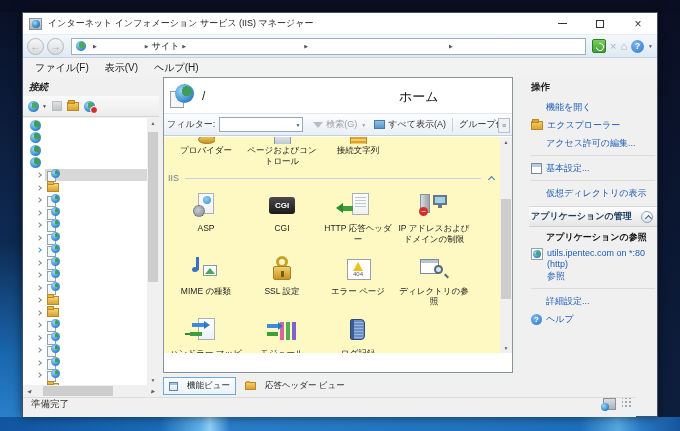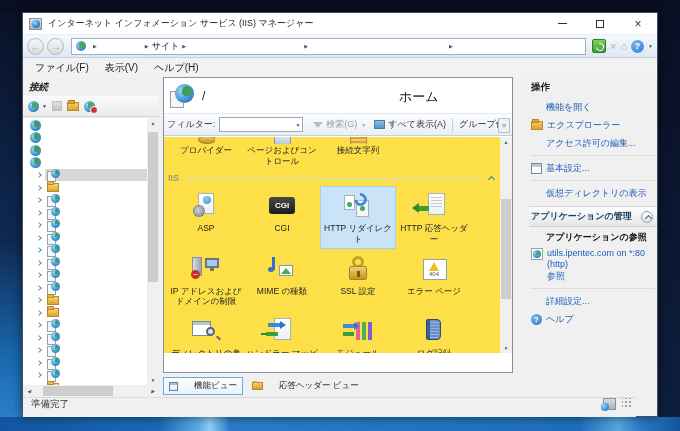--- a/index.html
+++ b/index.html
@@ -120,21 +120,21 @@
   .fcombo { width:84px; height:15px; background:#fff; border:1px solid #98a8b8; margin-left:4px; position:relative; }
   .fcombo .dd { position:absolute; right:2px; top:4px; }
   .funnel { width:0; height:0; border-left:5px solid transparent; border-right:5px solid transparent;
     border-top:6px solid #b8bec6; margin:0 3px 0 10px; }
   .grayed { color:#9aa0a6; }
   .showall-ic { width:11px; height:9px; background:linear-gradient(#8fc0e8,#5a96c8); border:1px solid #4a7aa8; margin:0 3px 0 8px; }
   .fsep { width:1px; height:14px; background:#c8d0da; margin:0 6px; }
   .gmini { position:absolute; right:2px; top:4px; width:12px; height:15px; border:1px solid #b8c0ca;
     background:#eef2f6; font-size:7px; color:#667; text-align:center; line-height:14px; }
 
-  .content { position:absolute; left:0; top:59px; width:348px; height:216px; background:#fde047; overflow:hidden; }
+  .content { position:absolute; left:0; top:59px; width:348px; height:216px; background:#fef9c3; overflow:hidden; }
   .cvscroll { position:absolute; right:0; top:0; width:12px; height:216px; background:#f0f0f0; }
   .cvscroll .thumb { position:absolute; left:1px; top:62px; width:10px; height:100px; background:#cdcdcd; }
 
   .grid-area { position:absolute; left:4px; top:0; width:330px; }
   .top-row, .features-grid, .partial-row { display:grid; grid-template-columns:repeat(4,76px); }
   .pcell { text-align:center; padding-top:0; }
   .sliver { height:7px; width:18px; margin:0 auto 1px; overflow:hidden; position:relative; }
   .s-provider::before { content:""; position:absolute; left:1px; top:-2px; width:16px; height:7px; border-radius:50%;
     background:linear-gradient(#f0cc60,#c89428); border:1px solid #a8812c; }
   .s-pages::before { content:""; position:absolute; left:1px; top:-4px; width:15px; height:10px;
@@ -206,21 +206,21 @@
   .i-module b { left:2px; top:8px; width:11px; height:4px; background:#3b8ce0; }
   .i-module b::after { content:""; position:absolute; right:-5px; top:-2px; border-top:4px solid transparent;
     border-bottom:4px solid transparent; border-left:5px solid #2a78c8; }
   .i-module b::before { content:""; position:absolute; left:0px; top:8px; width:11px; height:4px; background:#3aa13a; }
   .i-log i { left:9px; top:3px; width:15px; height:21px; border-radius:2px 4px 4px 2px;
     background:linear-gradient(90deg,#3a5f98 0 3px,#6a8fc8 3px); border:1px solid #2f4a78; }
   .i-log i::after { content:""; position:absolute; right:1px; top:2px; width:9px; height:16px;
     background:repeating-linear-gradient(180deg,#9ab4dc 0 1px,transparent 1px 3px); }
 
   .tabs { position:absolute; left:140px; top:300px; width:350px; height:18px; display:flex; align-items:center; }
-  .tab { display:flex; align-items:center; gap:16px; font-size:8.5px; color:#222; padding:2px 5px; margin-right:4px; }
+  .tab { display:flex; align-items:center; gap:9px; font-size:8.5px; color:#222; padding:2px 5px; margin-right:4px; }
   .tab.sel { background:linear-gradient(#fdfefe,#eaf3fb); border:1px solid #70a8d8; }
   .tab-ic-grid { width:9px; height:9px; background:linear-gradient(#fff,#dce8f4); border:1px solid #5a86b0;
     box-shadow:inset 0 2px 0 #9ec4e4; }
   .tab-ic-folder { width:11px; height:8px; background:linear-gradient(#f3cc66,#dca32e); border:1px solid #b8882a; position:relative; }
   .tab-ic-folder::before { content:""; position:absolute; left:0; top:-2px; width:4px; height:2px; background:#dca32e; }
 
   
   .right { position:absolute; left:506px; top:0; width:128px; height:320px; font-size:9px; }
   .act-list { padding-top:2px; }
   .act-row { display:flex; align-items:center; gap:4px; padding:2.5px 0 2.5px 2px; }
@@ -515,27 +515,20 @@
                 </div>
                 <div class="flabel">ASP</div>
               </div>
               <div class="fcell">
                 <div class="ficon i-cgi">
                   <i>CGI</i>
                   <b></b>
                 </div>
                 <div class="flabel">CGI</div>
               </div>
-              <div class="fcell sel">
-                <div class="ficon i-redirect">
-                  <i></i>
-                  <b></b>
-                </div>
-                <div class="flabel">HTTP リダイレクト</div>
-              </div>
               <div class="fcell">
                 <div class="ficon i-headers">
                   <i></i>
                   <b></b>
                 </div>
                 <div class="flabel">HTTP 応答ヘッダー</div>
               </div>
               <div class="fcell">
                 <div class="ficon i-ip">
                   <i></i>

